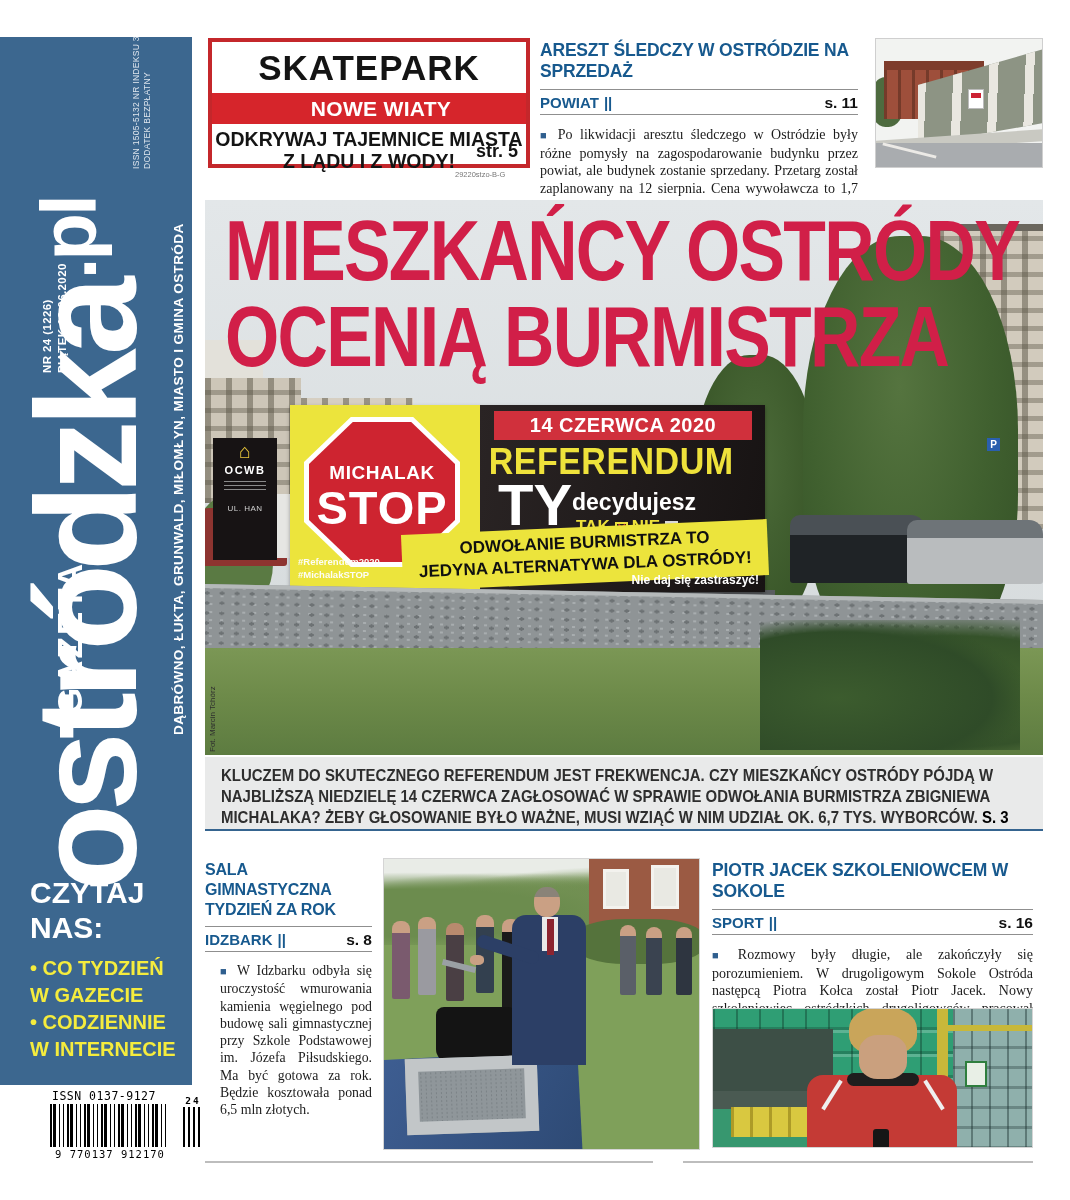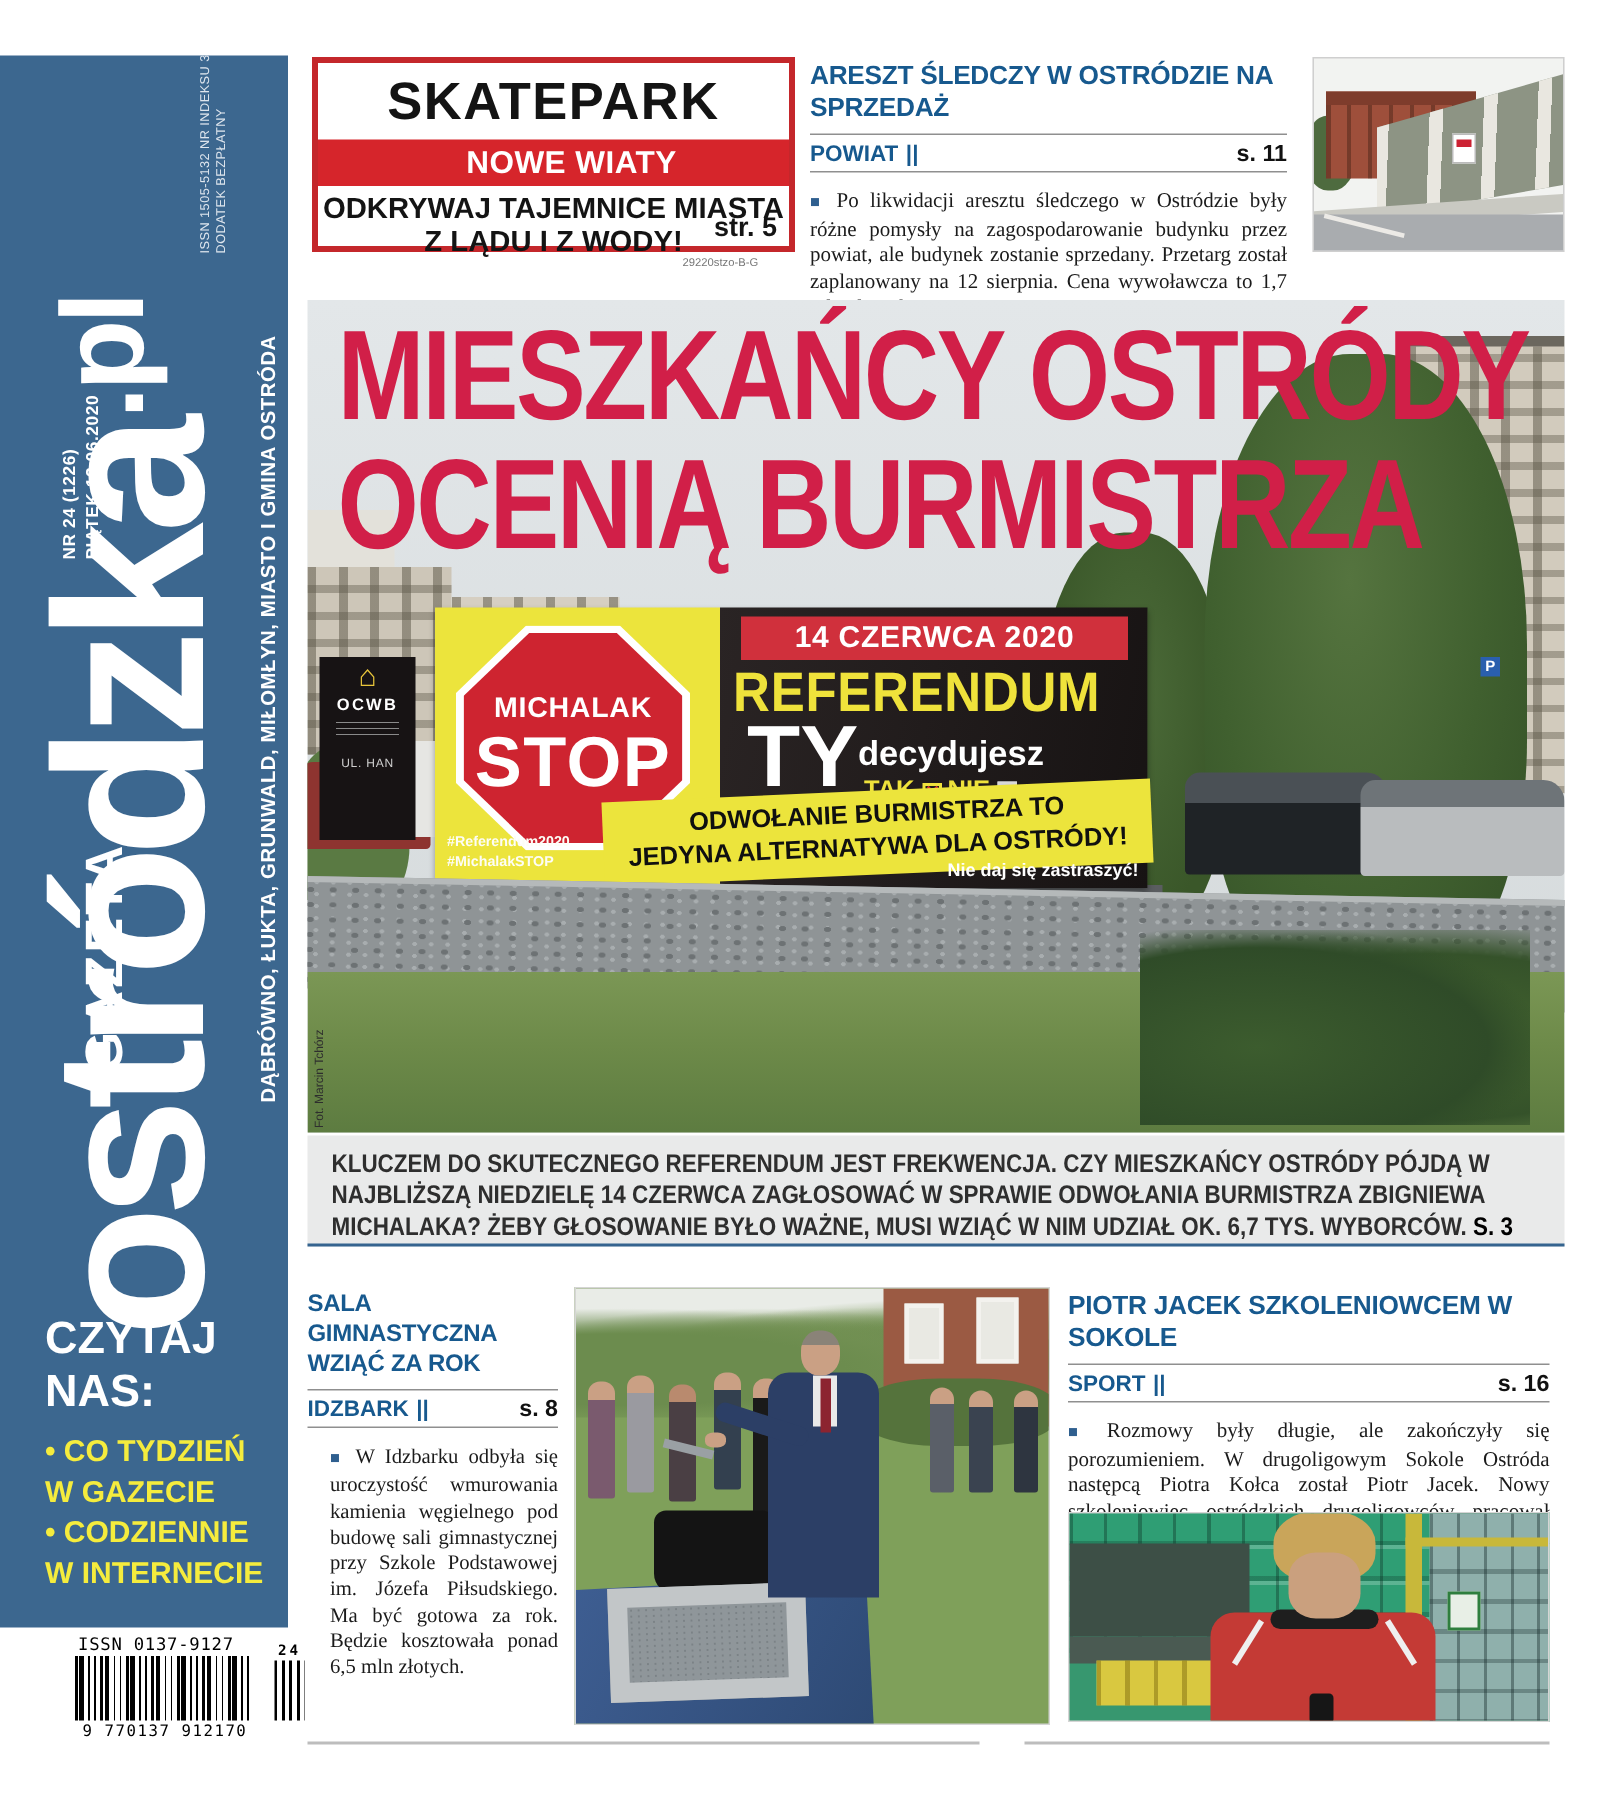--- a/index.html
+++ b/index.html
@@ -335,21 +335,21 @@
       <span>KLUCZEM DO SKUTECZNEGO REFERENDUM JEST FREKWENCJA. CZY MIESZKAŃCY OSTRÓDY PÓJDĄ W NAJBLIŻSZĄ</span>
       <span>NIEDZIELĘ 14 CZERWCA ZAGŁOSOWAĆ W SPRAWIE ODWOŁANIA BURMISTRZA ZBIGNIEWA MICHALAKA?</span>
       <span>ŻEBY GŁOSOWANIE BYŁO WAŻNE, MUSI WZIĄĆ W NIM UDZIAŁ OK. 6,7 TYS. WYBORCÓW.</span>
       <span id="caption-ref">S. 3</span>
     </div>
   </div>
 
   <div id="art2" class="abs">
     <div class="art-title">
       <div>SALA GIMNASTYCZNA</div>
-      <div>WZIĄĆ ZA ROK</div>
+      <div>TYDZIEŃ ZA ROK</div>
     </div>
     <div class="kick-row">
       <span class="kick"><span>IDZBARK</span><span class="kick-pipes">||</span></span>
       <span class="kick-page">s. 8</span>
     </div>
     <div class="art-body"><span class="sq">■</span><span>W Idzbarku odbyła się uroczystość wmurowania kamienia węgielnego pod budowę sali gimnastycznej przy Szkole Podstawowej im. Józefa Piłsudskiego. Ma być gotowa za rok. Będzie kosztowała ponad 6,5 mln złotych.</span></div>
   </div>
 
   <div id="photo2" class="abs">
     <div class="p2-sky abs"></div>

